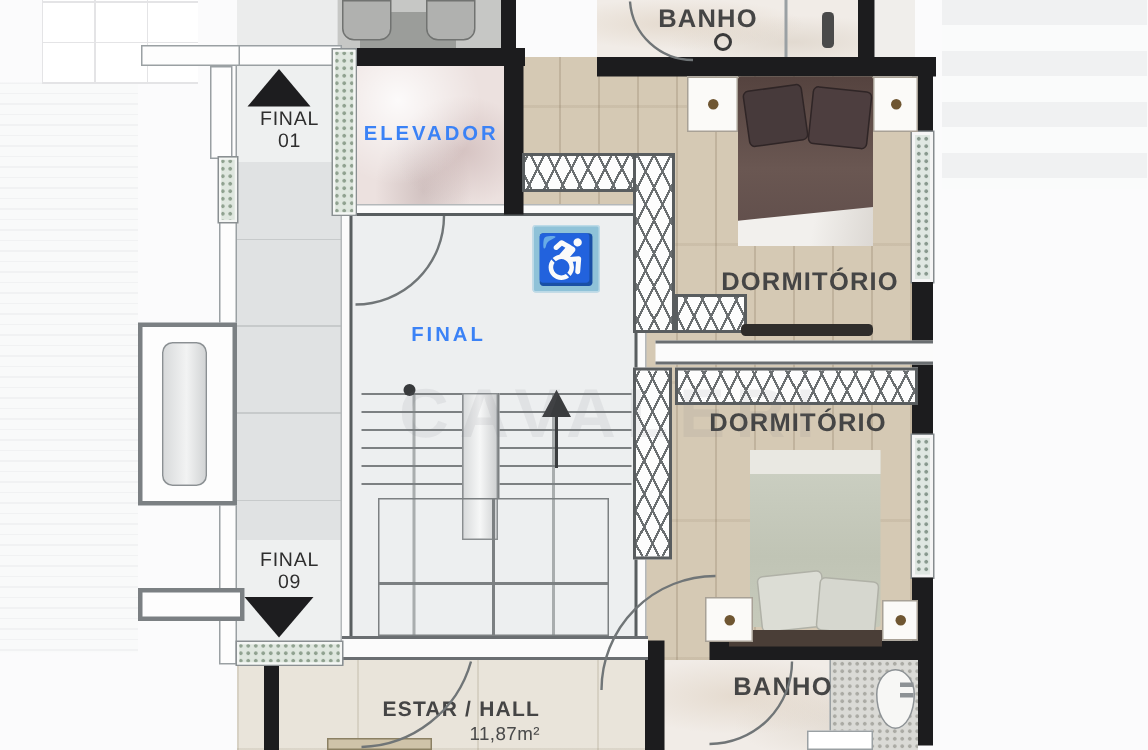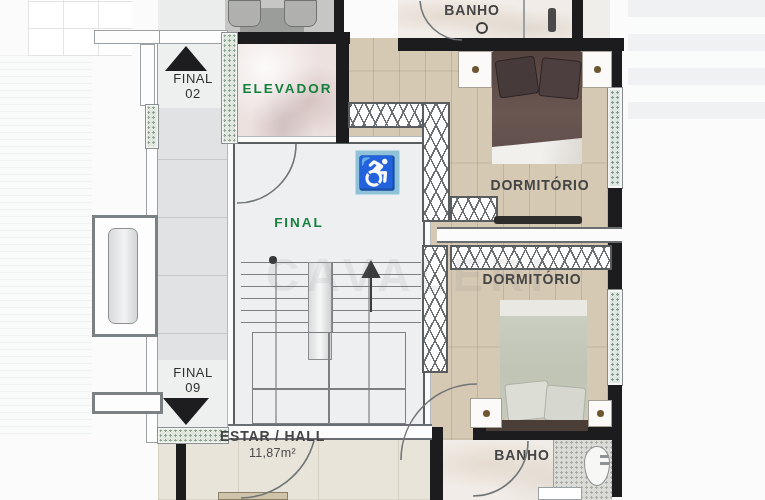--- a/index.html
+++ b/index.html
@@ -43,23 +43,23 @@
     background-size:5px 5px;border:2px solid #f5f5f5;box-shadow:0 0 0 1px #868b8e;box-sizing:border-box;}
   .hatch{background:#fdfdfd;border:2px solid #595d5f;box-sizing:border-box;
     background-image:repeating-linear-gradient(63deg,transparent 0 3px,#6a6e70 3px 4.5px,transparent 4.5px 10px),
                      repeating-linear-gradient(-63deg,transparent 0 3px,#6a6e70 3px 4.5px,transparent 4.5px 10px);}
   .nstand{background:#fbfaf8;border:1.5px solid #a8a196;box-sizing:border-box;display:flex;align-items:center;justify-content:center;}
   .knobdot{width:7px;height:7px;border-radius:50%;background:#6f5632;}
   .steps{background-image:repeating-linear-gradient(180deg,#7c8082 0 1.5px,transparent 1.5px 12px);}
   .line{background:#7c8082;}
   
   .lbl{color:#3b3b3b;text-align:center;line-height:1.25;}
-  .room-name{font-size:14px;letter-spacing:.8px;font-weight:700;color:#454545;}
+  .room-name{font-size:17px;letter-spacing:.8px;font-weight:700;color:#454545;}
   .room-area{font-size:11px;letter-spacing:.3px;color:#4a4a4a;}
-  .big-name{font-size:13.5px;letter-spacing:2px;font-weight:700;color:#15803d;}
+  .big-name{font-size:13.5px;letter-spacing:2px;font-weight:700;color:#3b82f6;}
   .final-lbl{font-size:13px;letter-spacing:.5px;color:#2e2e2e;line-height:1.15;}
   .tri-up{width:0;height:0;border-left:21px solid transparent;border-right:21px solid transparent;border-bottom:25px solid #1d1d1f;}
   .tri-down{width:0;height:0;border-left:23px solid transparent;border-right:23px solid transparent;border-top:27px solid #1d1d1f;}
   .access{background:#8fc2d8;color:#fff;display:flex;align-items:center;justify-content:center;
     font-size:32px;border-radius:2px;box-shadow:inset 0 0 0 1px rgba(255,255,255,.4);}
   .watermark{font-size:46px;font-weight:700;letter-spacing:7px;color:rgba(115,120,126,.10);white-space:nowrap;}
   .pillow{border-radius:4px;box-sizing:border-box;}
   svg.overlay{position:absolute;left:0;top:0;pointer-events:none;}
 </style>
 </head>
@@ -168,41 +168,41 @@
   <div class="abs" style="left:584px;top:446px;width:26px;height:40px;background:#f7f7f5;border:1.5px solid #8d9295;border-radius:50% 50% 50% 50%/42% 42% 58% 58%;box-sizing:border-box;"></div>
   <div class="abs" style="left:600px;top:455px;width:9px;height:3px;background:#8d9295;"></div>
   <div class="abs" style="left:600px;top:462px;width:9px;height:3px;background:#8d9295;"></div>
 
   <div class="abs" style="left:218px;top:492px;width:70px;height:8px;background:#cfc3a9;border:1.5px solid #8b8063;box-sizing:border-box;"></div>
   <div class="abs" style="left:538px;top:487px;width:44px;height:13px;background:#fff;border:1.5px solid #9aa0a3;box-sizing:border-box;"></div>
 
   <div class="abs tri-up" style="left:165px;top:46px;"></div>
   <div class="abs lbl final-lbl" style="left:158px;top:72px;width:70px;">
     <div>FINAL</div>
-    <div>02</div>
+    <div>01</div>
   </div>
   <div class="abs lbl final-lbl" style="left:158px;top:366px;width:70px;">
     <div>FINAL</div>
     <div>09</div>
   </div>
   <div class="abs tri-down" style="left:163px;top:398px;"></div>
 
   <div class="abs lbl" style="left:412px;top:2px;width:120px;">
     <div class="room-name">BANHO</div>
   </div>
   <div class="abs lbl" style="left:470px;top:177px;width:140px;">
     <div class="room-name">DORMITÓRIO</div>
   </div>
   <div class="abs lbl" style="left:462px;top:271px;width:140px;">
     <div class="room-name">DORMITÓRIO</div>
   </div>
   <div class="abs lbl" style="left:462px;top:447px;width:120px;">
     <div class="room-name">BANHO</div>
   </div>
-  <div class="abs lbl" style="left:185px;top:428px;width:175px;">
+  <div class="abs lbl" style="left:185px;top:464px;width:175px;text-align:right;">
     <div class="room-name" style="font-size:14px;">ESTAR / HALL</div>
     <div class="room-area" style="font-size:12.5px;">11,87m²</div>
   </div>
 
   <svg class="overlay" width="765" height="500" viewBox="0 0 765 500">
     <g fill="none" stroke="#707577" stroke-width="1.6">
       <path d="M 296 144 A 59 59 0 0 1 237 203"></path>
       <path d="M 314 441 A 78 78 0 0 1 241 498"></path>
       <path d="M 477 384 A 76 76 0 0 0 401 460"></path>
       <path d="M 528 441 A 55 55 0 0 1 473 496"></path>

